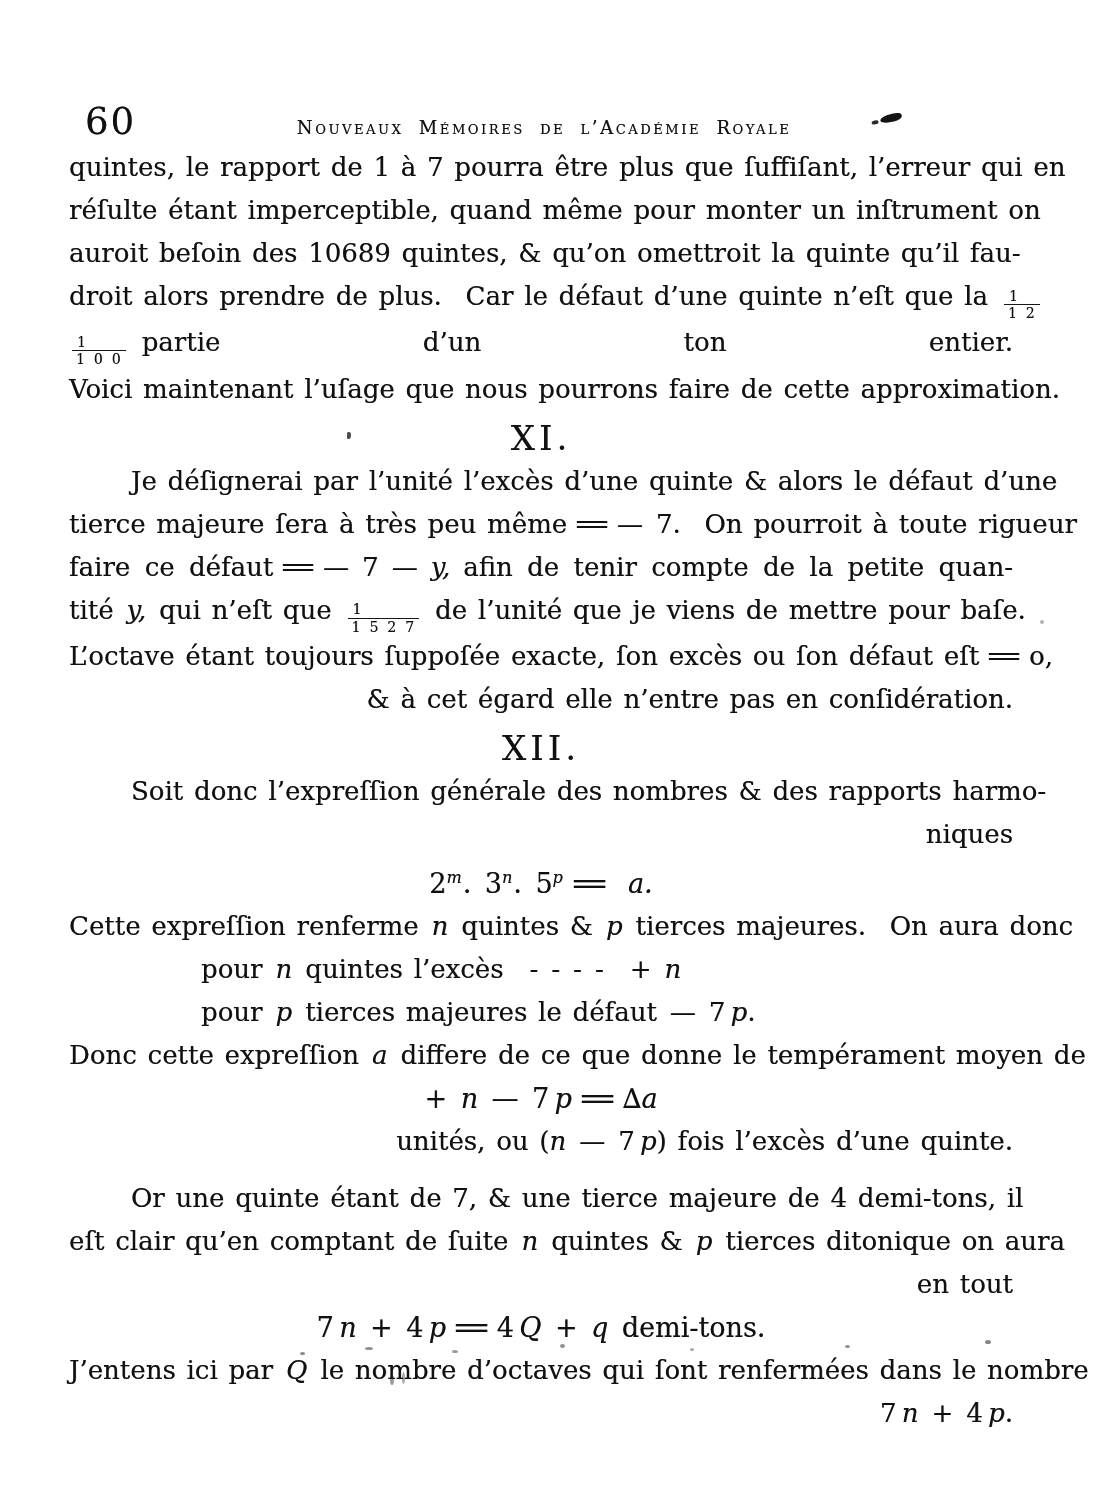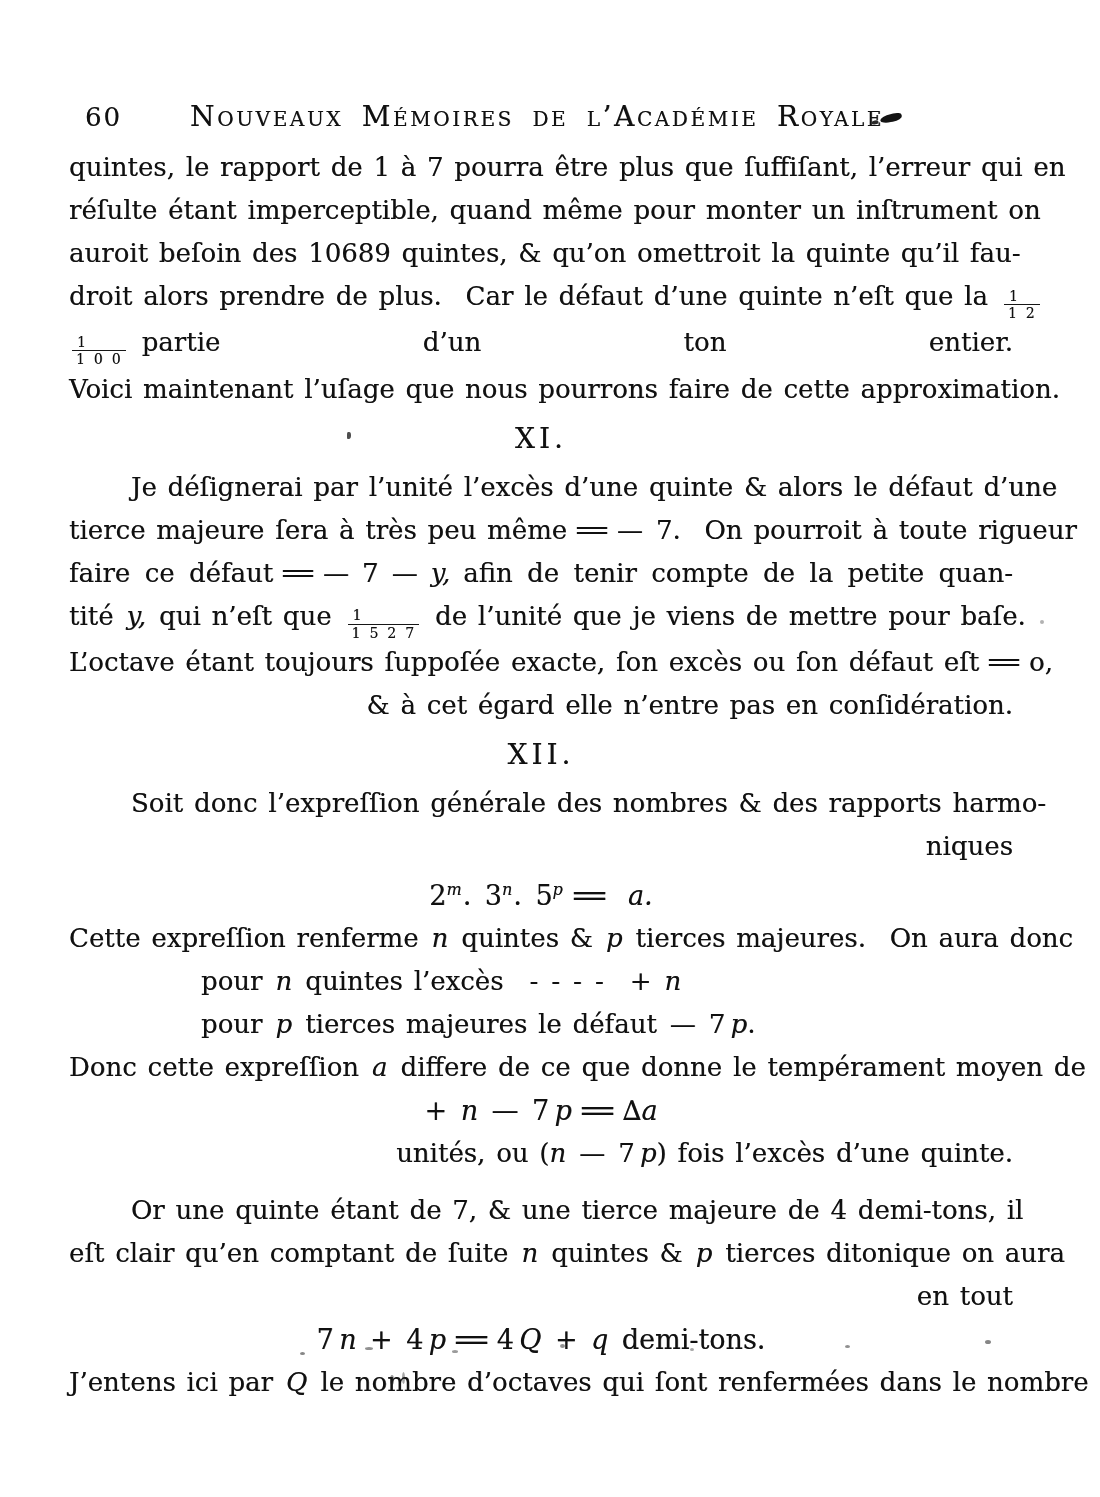--- a/index.html
+++ b/index.html
@@ -9,41 +9,41 @@
     background:#ffffff;
     color:#101010;
     font-family:"DejaVu Serif","Liberation Serif",serif;
     overflow:hidden;
     text-shadow:0.3px 0.2px 0 rgba(10,10,10,0.55);
   }
   .running-head{
     position:absolute;top:100px;left:85px;right:88px;
     display:flex;align-items:baseline;
   }
-  .pagenum{font-size:26px;letter-spacing:2px;}
+  .pagenum{font-size:37px;letter-spacing:2px;}
   .running-title{
     flex:1;text-align:center;padding-right:60px;
-    font-variant:small-caps;font-size:28px;
+    font-variant:small-caps;font-size:18px;
     letter-spacing:2.6px;word-spacing:7px;
   }
   .text-block{
     position:absolute;top:146px;left:69px;right:87px;
   }
   .line{
     white-space:nowrap;
     font-size:26px;line-height:43px;
     word-spacing:2.5px;
   }
   .just{text-align:justify;text-align-last:justify;}
-  .indent{padding-left:62px;margin-top:6px;}
+  .indent{padding-left:62px;}
   .inset{padding-left:132px;}
   .short{text-align:right;}
   .heading{
     text-align:center;text-align-last:center;
-    font-size:28px;letter-spacing:4px;margin-top:6px;
+    font-size:34px;letter-spacing:4px;margin-top:6px;
   }
   .formula{text-align:center;text-align-last:center;font-size:27px;}
   .sp-before{margin-top:14px;}
   .it{font-style:italic;}
   .sup{font-size:16px;font-style:italic;vertical-align:10px;letter-spacing:1px;}
   .eq{
     display:inline-block;
     transform:scaleX(1.85);
     margin:0 14px;
   }
@@ -104,20 +104,21 @@
     <div class="line inset"><span>pour </span><span class="it">p</span><span> tierces majeures le défaut — 7 </span><span class="it">p</span><span>.</span></div>
     <div class="line just"><span>Donc cette expreſſion </span><span class="it">a</span><span> differe de ce que donne le tempérament moyen de</span></div>
     <div class="line formula"><span>+ </span><span class="it">n</span><span> — 7 </span><span class="it">p</span><span class="eq">=</span><span>∆</span><span class="it">a</span></div>
     <div class="line short"><span>unités, ou (</span><span class="it">n</span><span> — 7 </span><span class="it">p</span><span>) fois l’excès d’une quinte.</span></div>
 
     <div class="line just indent sp-before"><span>Or une quinte étant de 7, &amp; une tierce majeure de 4 demi-tons, il</span></div>
     <div class="line just"><span>eſt clair qu’en comptant de ſuite </span><span class="it">n</span><span> quintes &amp; </span><span class="it">p</span><span> tierces ditonique on aura</span></div>
     <div class="line short"><span>en tout</span></div>
     <div class="line formula"><span>7 </span><span class="it">n</span><span> + 4 </span><span class="it">p</span><span class="eq">=</span><span>4 </span><span class="it">Q</span><span> + </span><span class="it">q</span><span> demi-tons.</span></div>
     <div class="line just"><span>J’entens ici par </span><span class="it">Q</span><span> le nombre d’octaves qui ſont renfermées dans le nombre</span></div>
+    <div class="line short"><span>7 </span><span class="it">n</span><span> + 4 </span><span class="it">p</span><span>.</span></div>
 
   </main>
 
   <div class="speck" style="left:347px;top:432px;width:4px;height:7px;opacity:.8;border-radius:40% 60% 70% 30%;"></div>
   <div class="speck" style="left:300px;top:1352px;width:5px;height:3px;opacity:.55;"></div>
   <div class="speck" style="left:365px;top:1347px;width:8px;height:3px;opacity:.5;"></div>
   <div class="speck" style="left:452px;top:1350px;width:6px;height:3px;opacity:.45;"></div>
   <div class="speck" style="left:560px;top:1344px;width:5px;height:4px;opacity:.5;"></div>
   <div class="speck" style="left:690px;top:1348px;width:4px;height:3px;opacity:.4;"></div>
   <div class="speck" style="left:845px;top:1345px;width:5px;height:3px;opacity:.5;"></div>

